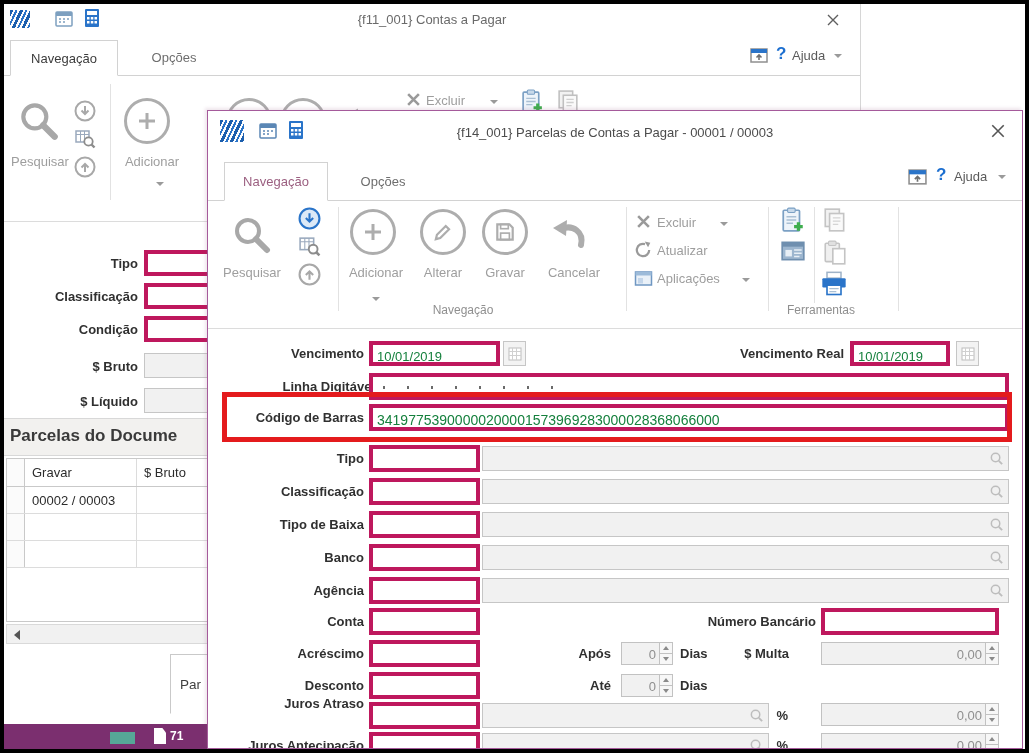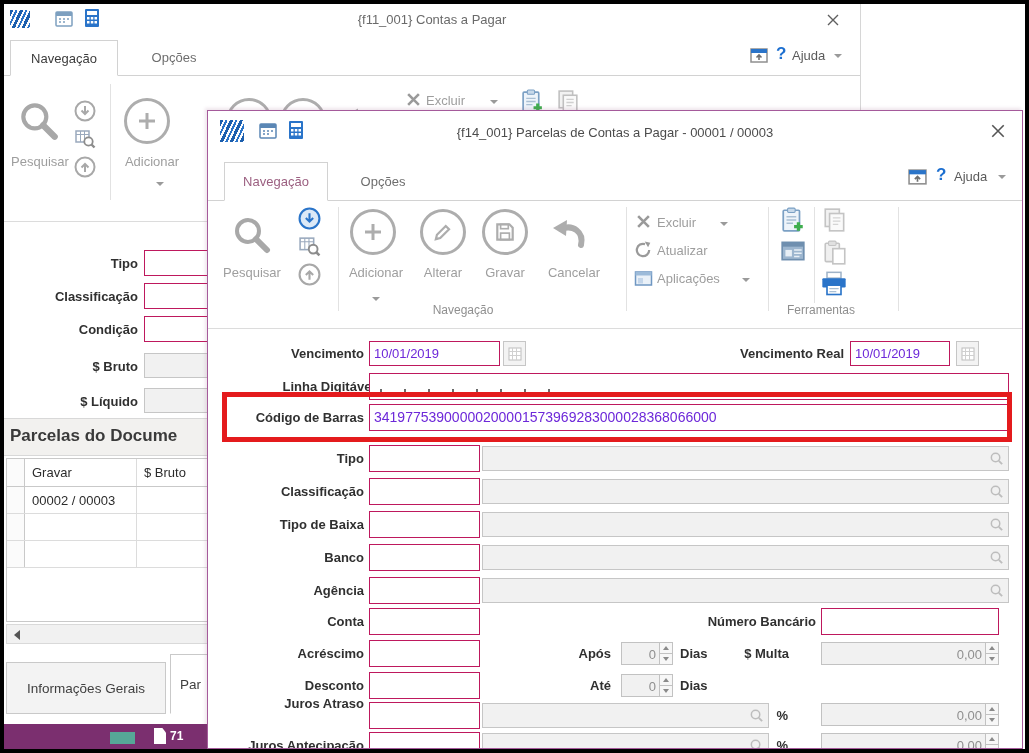--- a/index.html
+++ b/index.html
@@ -15,21 +15,21 @@
 .closeX{position:absolute;cursor:default}
 .tabstrip{position:absolute;left:0;right:0;border-bottom:1px solid #d2d2d2}
 .tab{position:absolute;font-size:13px;color:#6e6e6e;display:flex;align-items:center;justify-content:center;white-space:nowrap}
 .tab.sel{background:#fff;border:1px solid #d2d2d2;border-bottom:1px solid #fff}
 .vsep{position:absolute;width:1px;background:#e2e2e2}
 .circ{position:absolute;width:46px;height:46px;border:3px solid #adadad;border-radius:50%;display:flex;align-items:center;justify-content:center;background:#fff}
 .rlabel{position:absolute;font-size:13px;color:#9e9e9e;text-align:center;white-space:nowrap}
 .glabel{position:absolute;font-size:12px;color:#8f8f8f;text-align:center;white-space:nowrap}
 .car{display:inline-block;width:0;height:0;border-left:4px solid transparent;border-right:4px solid transparent;border-top:4px solid #9a9a9a;vertical-align:middle}
 .flabel{position:absolute;font-size:13px;font-weight:700;color:#303030;text-align:right;white-space:nowrap}
-.inp{position:absolute;background:#fff;border:1px solid #be185d;font-size:13px;color:#6d28d9}
+.inp{position:absolute;background:#fff;border:4px solid #be185d;font-size:13px;color:#15803d}
 .inp .v{display:block;padding:4px 3px 0 4px;white-space:nowrap;overflow:hidden}
 .gray{background:#f1f1f1;border:1px solid #c6c6c6;color:#9a9a9a}
 .calbtn{position:absolute;width:23px;height:25px;background:#f3f3f3;border:1px solid #c6c6c6;display:flex;align-items:center;justify-content:center}
 .lkico{position:absolute;right:4px;top:4px}
 .spin{position:absolute;height:23px;background:#f1f1f1;border:1px solid #c2c2c2;display:flex}
 .spin .val{flex:1;font-size:13px;color:#8f8f8f;text-align:right;padding:4px 3px 0 0;white-space:nowrap}
 .spin .btns{width:13px;border-left:1px solid #c2c2c2;display:flex;flex-direction:column}
 .spin .btns>div{flex:1;background:#f7f7f7;display:flex;align-items:center;justify-content:center}
 .spin .btns>div+div{border-top:1px solid #c2c2c2}
 .tu{width:0;height:0;border-left:3px solid transparent;border-right:3px solid transparent;border-bottom:4px solid #8a8a8a}
@@ -192,21 +192,20 @@
     <div class="grow">
       <div class="gsel"></div>
           <div class="gc1"></div>
           <div class="gc2"></div>
     </div>
   </div>
   <div class="hscroll" style="left:2px;top:620px;width:205px;height:20px">
     <span style="position:absolute;left:7px;top:1px;width:0;height:0;border-top:5px solid transparent;border-bottom:5px solid transparent;border-right:6px solid #555;margin-top:4px"></span>
   </div>
 
-  <div class="btab" style="left:2px;top:658px;width:160px;height:52px">Informações Gerais</div>
   <div class="btab act" style="left:166px;top:650px;width:46px;height:60px;justify-content:flex-start;padding-left:9px">Par</div>
 
   <div class="statusbar" style="top:720px;height:25px">
     <div class="chip" style="left:106px;top:8px;width:25px;height:12px"></div>
     <div class="docic" style="left:150px;top:4px;width:12px;height:16px"></div>
     <div class="abs" style="left:166px;top:5px;font-size:12px;color:#fff;font-weight:700">71</div>
   </div>
 </div>
 
 <div class="win front">

